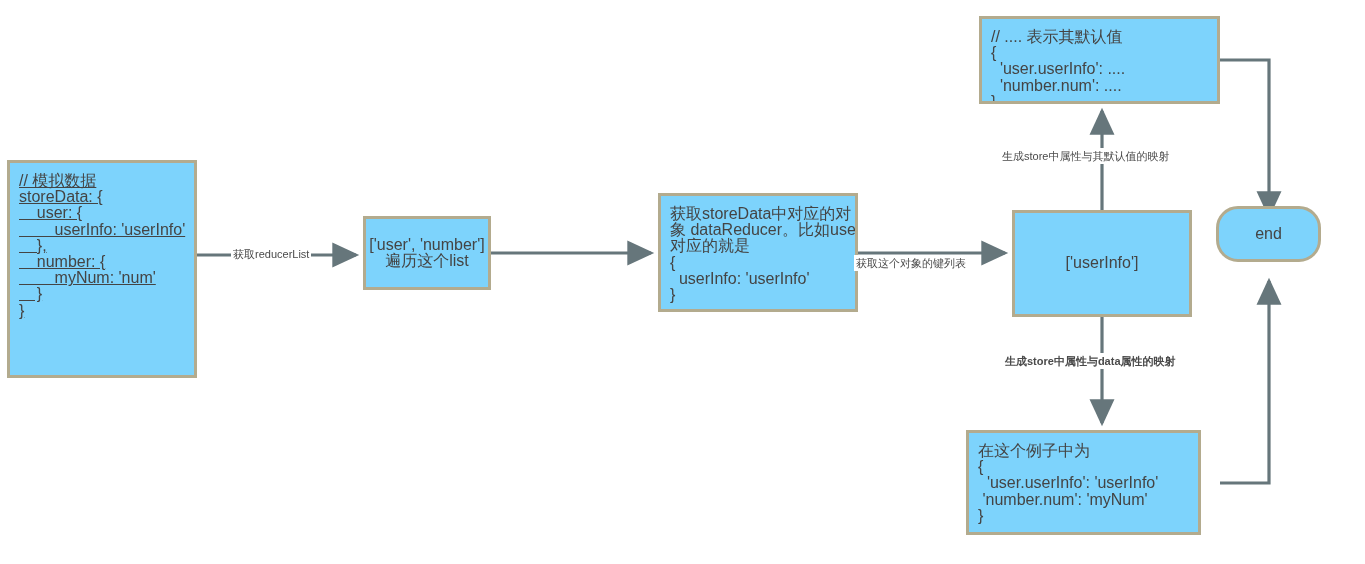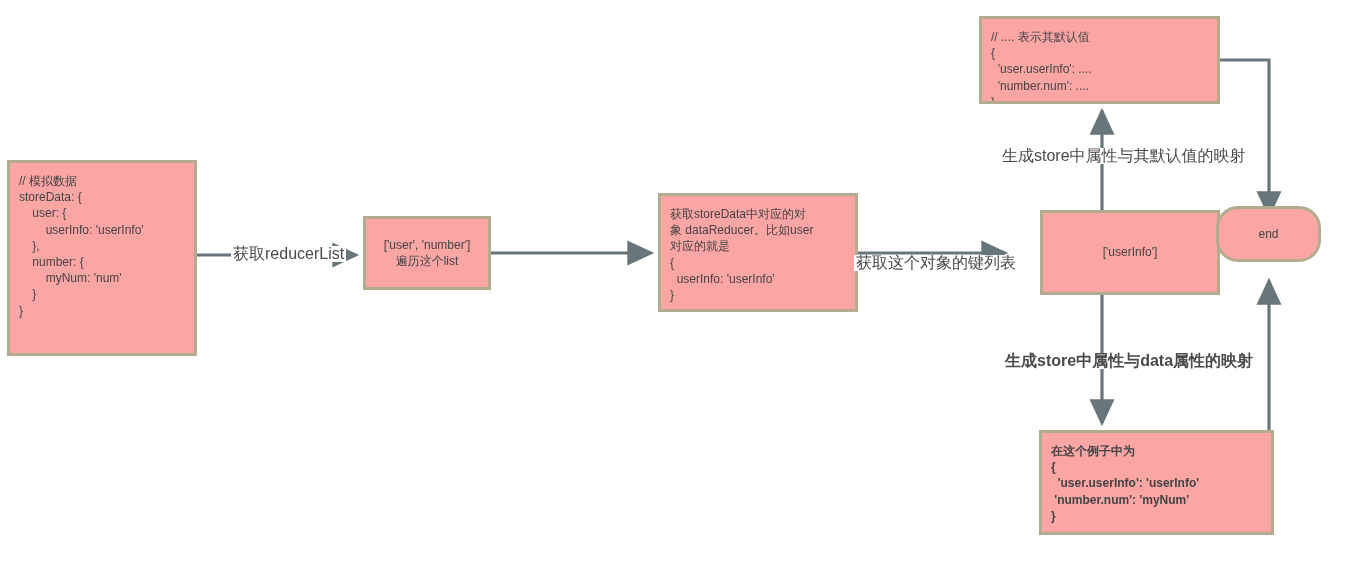--- a/index.html
+++ b/index.html
@@ -21,24 +21,24 @@
     position: absolute;
     left: 0;
     top: 0;
     width: 1365px;
     height: 564px;
     pointer-events: none;
   }
   .node {
     position: absolute;
     box-sizing: border-box;
-    background: #fca5a5;
+    background: #7dd3fc;
     border: 3px solid #b3ab8e;
     color: #444444;
-    font-size: 12px;
+    font-size: 16px;
     line-height: 16.2px;
     white-space: pre;
     overflow: hidden;
   }
   .node.code {
     padding: 10px 9px 8px 9px;
     text-align: left;
   }
   .node.centered {
     display: flex;
@@ -49,21 +49,21 @@
   .node.terminal {
     border-radius: 22px;
     display: flex;
     align-items: center;
     justify-content: center;
     text-align: center;
   }
   .edge-label {
     position: absolute;
     color: #4a4a4a;
-    font-size: 16px;
+    font-size: 11px;
     line-height: 16px;
     white-space: nowrap;
     background: transparent;
   }
   .edge-label.boxed {
     background: #ffffff;
     padding: 0 2px;
   }
 </style>
 </head>
@@ -86,49 +86,49 @@
 
     <path d="M1102,210 L1102,111" stroke="#66767b" stroke-width="3.2" fill="none" marker-end="url(#arrow)"></path>
 
     <path d="M1102,295 L1102,423" stroke="#66767b" stroke-width="3.2" fill="none" marker-end="url(#arrow)"></path>
 
     <path d="M1220,60 L1269,60 L1269,215" stroke="#66767b" stroke-width="3.2" fill="none" marker-end="url(#arrow)"></path>
 
     <path d="M1220,483 L1269,483 L1269,281" stroke="#66767b" stroke-width="3.2" fill="none" marker-end="url(#arrow)"></path>
   </svg>
 
-  <div class="node code" style="left:7px; top:160px; width:190px; height:196px;">// 模拟数据
+  <div class="node code" style="left:7px; top:160px; width:190px; height:218px;text-decoration:underline;">// 模拟数据
 storeData: {
     user: {
         userInfo: 'userInfo'
     },
     number: {
         myNum: 'num'
     }
 }</div>
 
   <div class="node centered" style="left:363px; top:216px; width:128px; height:74px;">['user', 'number']
 遍历这个list</div>
 
   <div class="node code" style="left:658px; top:193px; width:200px; height:119px;">获取storeData中对应的对
 象 dataReducer。比如user
 对应的就是
 {
   userInfo: 'userInfo'
 }</div>
 
-  <div class="node centered" style="left:1012px; top:210px; width:180px; height:85px;margin-left:28px;">['userInfo']</div>
+  <div class="node centered" style="left:1012px; top:210px; width:180px; height:107px;">['userInfo']</div>
 
   <div class="node code" style="left:979px; top:16px; width:241px; height:88px;">// .... 表示其默认值
 {
   'user.userInfo': ....
   'number.num': ....
 }</div>
 
-  <div class="node code" style="left:1039px; top:430px; width:235px; height:105px;font-weight:bold;">在这个例子中为
+  <div class="node code" style="left:966px; top:430px; width:235px; height:105px;">在这个例子中为
 {
   'user.userInfo': 'userInfo'
  'number.num': 'myNum'
 }</div>
 
   <div class="node terminal" style="left:1216px; top:206px; width:105px; height:56px;">end</div>
 
   <div class="edge-label boxed" style="left:231px; top:246px;">获取reducerList</div>
 
   <div class="edge-label boxed" style="left:854px; top:248px;margin-top:7px;">获取这个对象的键列表</div>

